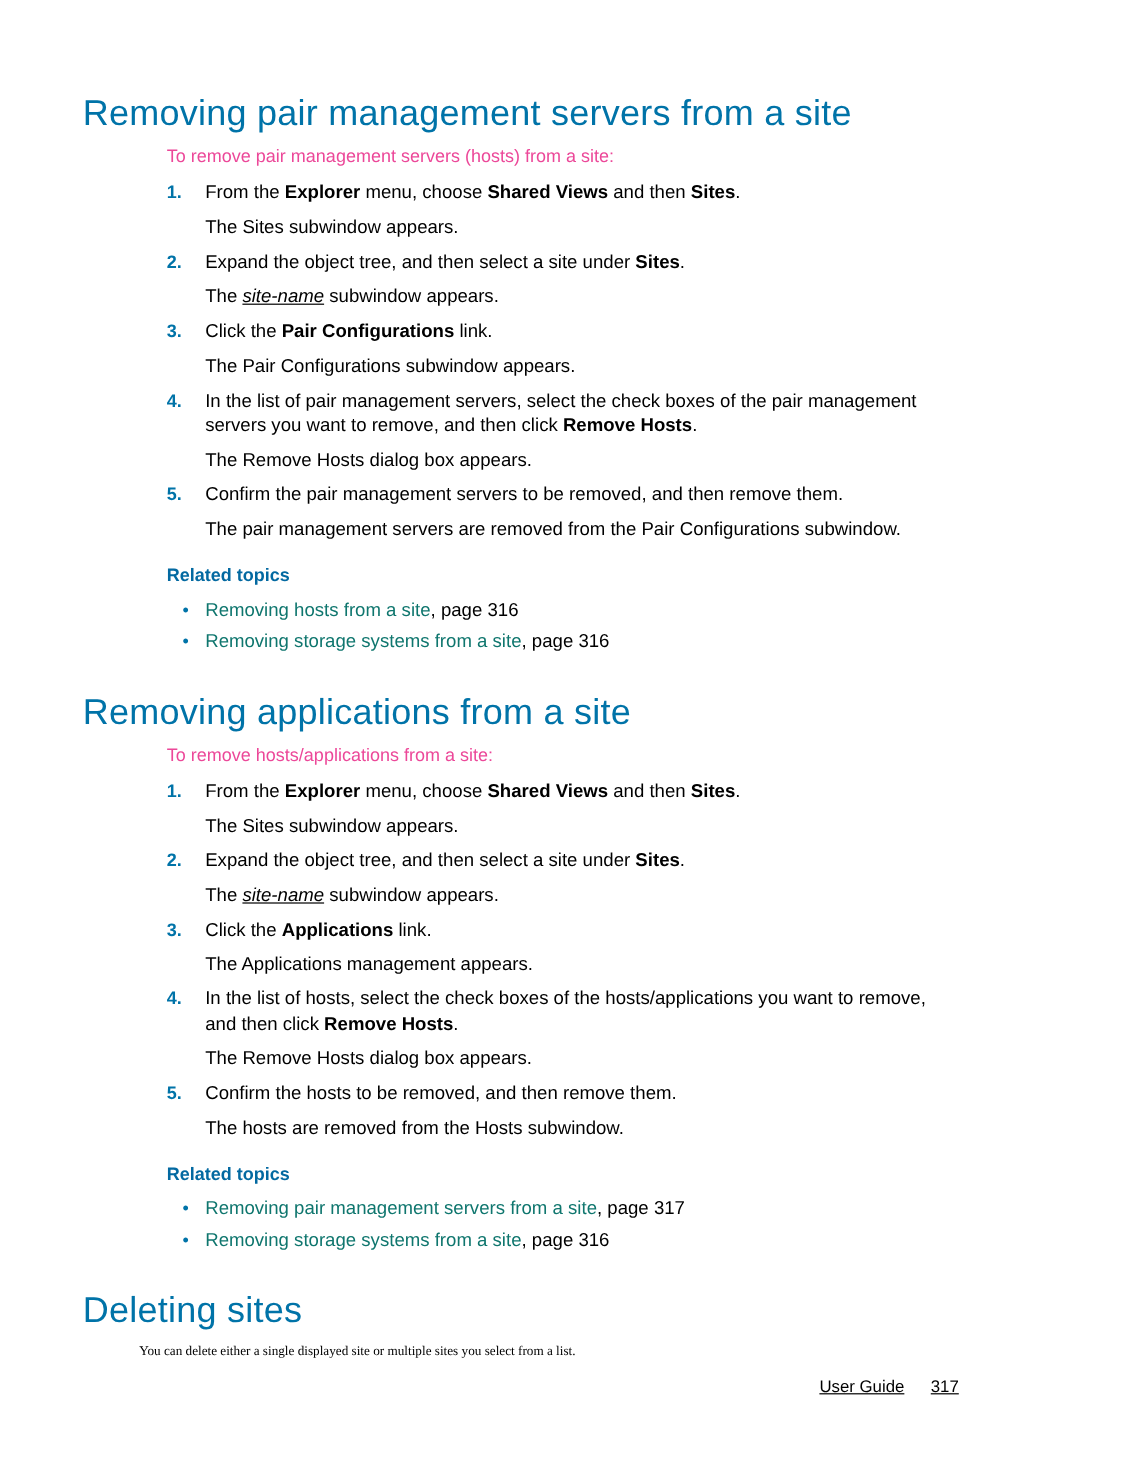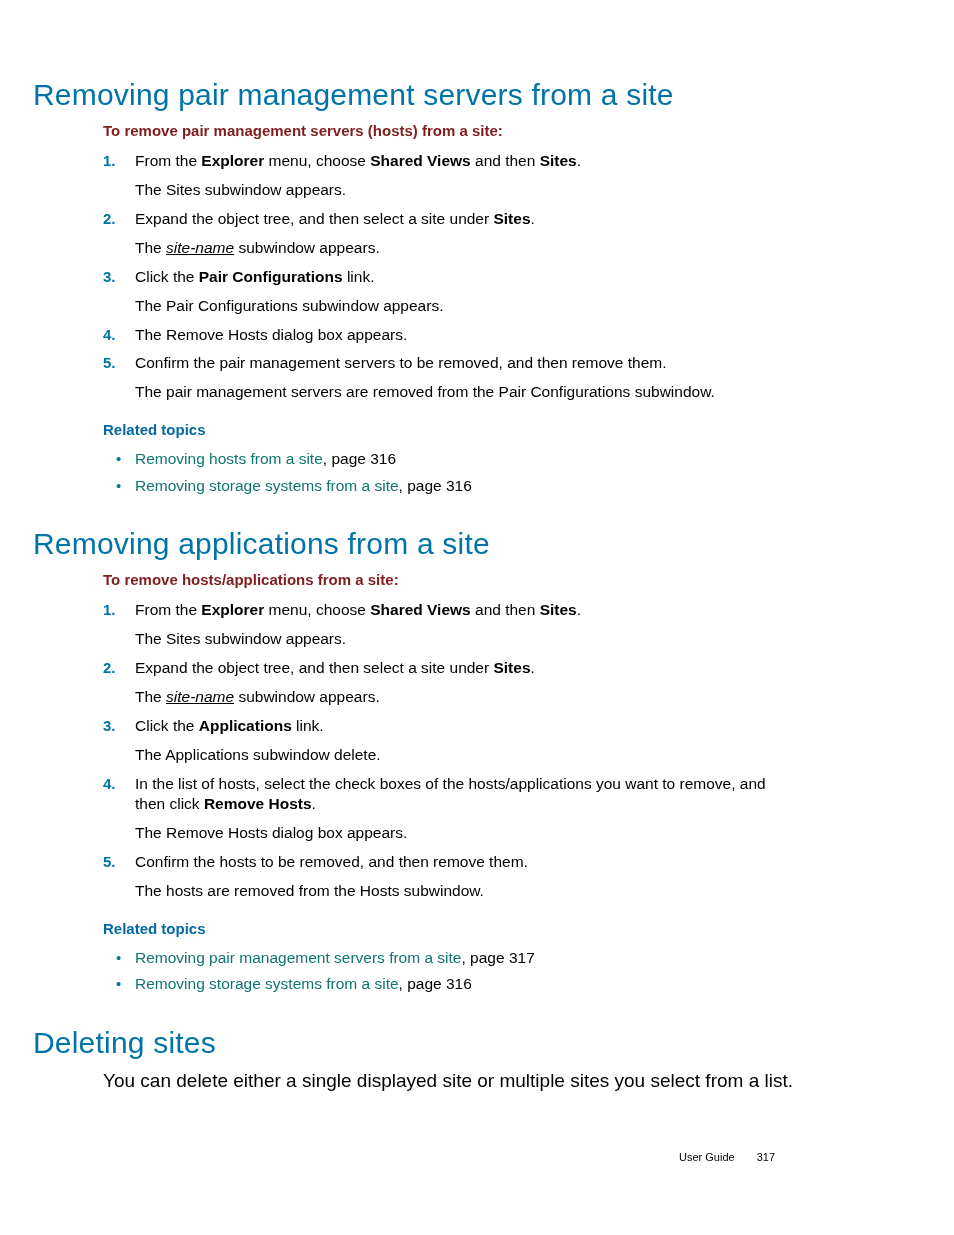--- a/index.html
+++ b/index.html
@@ -10,38 +10,38 @@
     height: 1235px;
     background: #fff;
     font-family: "Segoe UI", "Helvetica Neue", Arial, sans-serif;
     color: #000;
     -webkit-font-smoothing: antialiased;
   }
   .page {
     box-sizing: border-box;
     width: 879px;
     height: 1235px;
-    padding: 78px 72px 60px 33px;
+    padding: 78px 72px 60px 69px;
     position: relative;
   }
   h1.section-heading {
     font-size: 30px;
     font-weight: 400;
     color: #0073a8;
     margin: 0 0 10px 0;
     letter-spacing: 0.2px;
   }
   .indent-block {
     margin-left: 70px;
     margin-right: 10px;
   }
   .procedure-label {
     font-size: 15px;
-    font-weight: 700;
-    color: #7f1d1d;
+    font-weight: 400;
+    color: #ec4899;
     margin: 0 0 12px 0;
   }
   ol.steps {
     list-style: none;
     padding: 0;
     margin: 0 0 8px 0;
     counter-reset: step;
   }
   ol.steps > li {
     position: relative;
@@ -88,30 +88,32 @@
   ul.related > li::before {
     content: "•";
     position: absolute;
     left: 13px;
     top: 0;
     color: #0073a8;
     font-size: 15px;
   }
   .link { color: #0f766e; }
   .intro {
-    margin-left: 70px;
-    font-size: 19px;
+    margin-left: 47px;
+    font-size: 11px;
     margin-top: 6px;
+    font-family: Liberation Serif, serif;
   }
   .section-gap { height: 28px; }
   .footer {
     position: absolute;
     bottom: 72px;
-    right: 104px;
-    font-size: 11px;
+    right: 80px;
+    font-size: 14px;
+    text-decoration: underline;
   }
   .footer .pg { margin-left: 22px; }
 </style>
 </head>
 <body>
 
 <div class="page">
 
   <h1 class="section-heading">Removing pair management servers from a site</h1>
   <div class="indent-block">
@@ -130,20 +132,21 @@
       </div>
         </li>
       <li>
           <div class="step-body">
         <p><span>Click the </span><span class="b">Pair Configurations</span><span> link.</span></p>
         <p>The Pair Configurations subwindow appears.</p>
       </div>
         </li>
       <li>
           <div class="step-body">
+        <p><span>In the list of pair management servers, select the check boxes of the pair management servers you want to remove, and then click </span><span class="b">Remove Hosts</span><span>.</span></p>
         <p>The Remove Hosts dialog box appears.</p>
       </div>
         </li>
       <li>
           <div class="step-body">
         <p>Confirm the pair management servers to be removed, and then remove them.</p>
         <p>The pair management servers are removed from the Pair Configurations subwindow.</p>
       </div>
         </li>
     </ol>
@@ -168,21 +171,21 @@
         </li>
       <li>
           <div class="step-body">
         <p><span>Expand the object tree, and then select a site under </span><span class="b">Sites</span><span>.</span></p>
         <p><span>The </span><span class="i">site-name</span><span> subwindow appears.</span></p>
       </div>
         </li>
       <li>
           <div class="step-body">
         <p><span>Click the </span><span class="b">Applications</span><span> link.</span></p>
-        <p>The Applications subwindow delete.</p>
+        <p>The Applications management appears.</p>
       </div>
         </li>
       <li>
           <div class="step-body">
         <p><span>In the list of hosts, select the check boxes of the hosts/applications you want to remove, and then click </span><span class="b">Remove Hosts</span><span>.</span></p>
         <p>The Remove Hosts dialog box appears.</p>
       </div>
         </li>
       <li>
           <div class="step-body">

